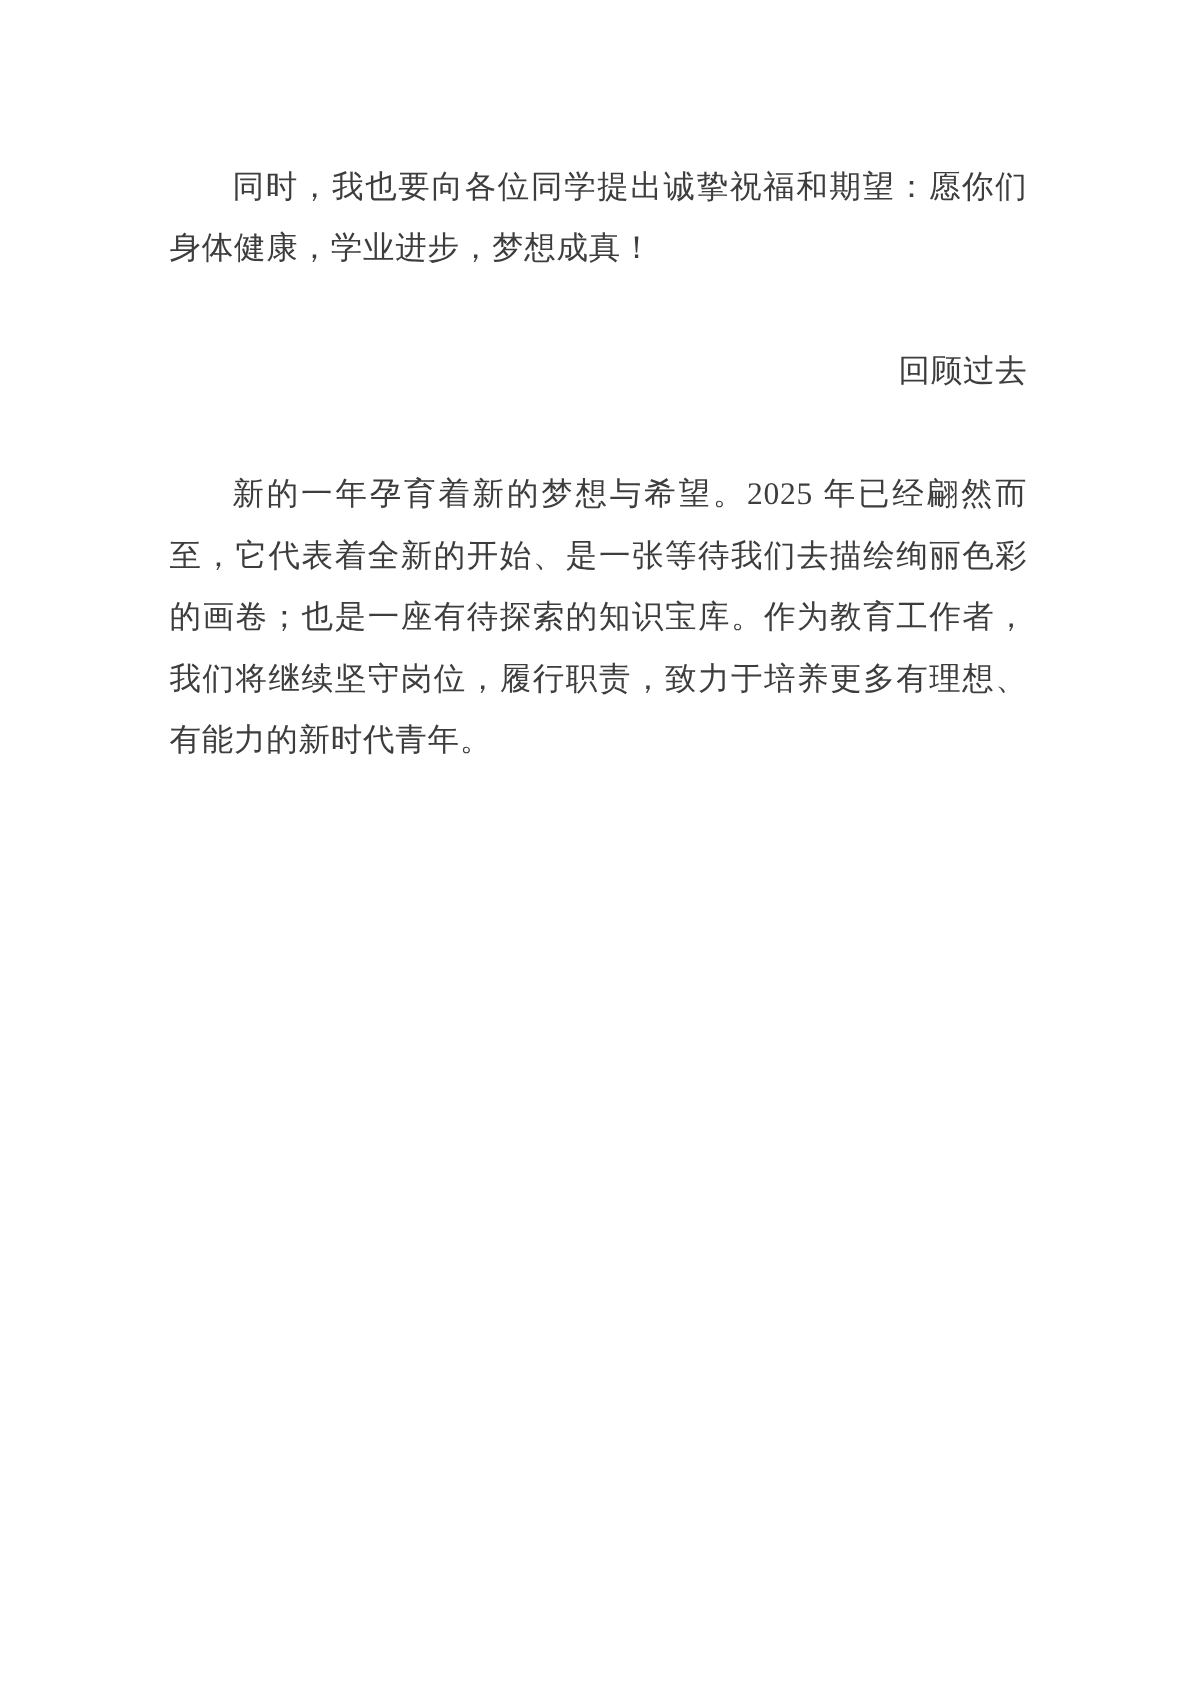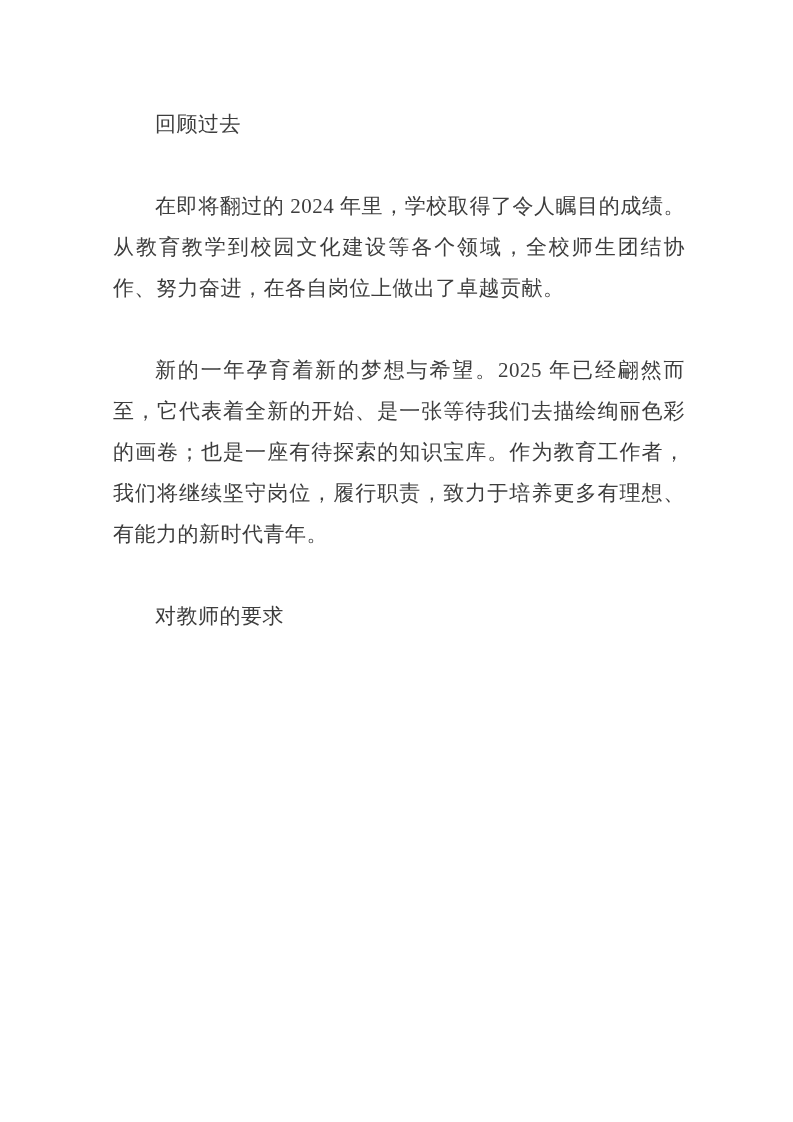--- a/index.html
+++ b/index.html
@@ -21,30 +21,29 @@
     margin: 0 0 41px 0;
     font-size: 21px;
     line-height: 41px;
     color: #3d3d3d;
     text-indent: 2em;
     text-align: justify;
     letter-spacing: 0.5px;
     font-weight: 400;
   }
   .para.heading {
-    text-align: left;
+    text-align: right;
   }
 </style>
 </head>
 <body>
 
 <div class="page">
+  <p class="para">同时，我也要向各位同学提出诚挚祝福和期望：愿你们身体健康，学业进步，梦想成真！</p>
 
   <p class="para heading">回顾过去</p>
 
-  <p class="para">在即将翻过的 2024 年里，学校取得了令人瞩目的成绩。从教育教学到校园文化建设等各个领域，全校师生团结协作、努力奋进，在各自岗位上做出了卓越贡献。</p>
 
 
 
   <p class="para">新的一年孕育着新的梦想与希望。2025 年已经翩然而至，它代表着全新的开始、是一张等待我们去描绘绚丽色彩的画卷；也是一座有待探索的知识宝库。作为教育工作者，我们将继续坚守岗位，履行职责，致力于培养更多有理想、有能力的新时代青年。</p>
 
-  <p class="para heading">对教师的要求</p>
 </div>
 
 </body></html>

